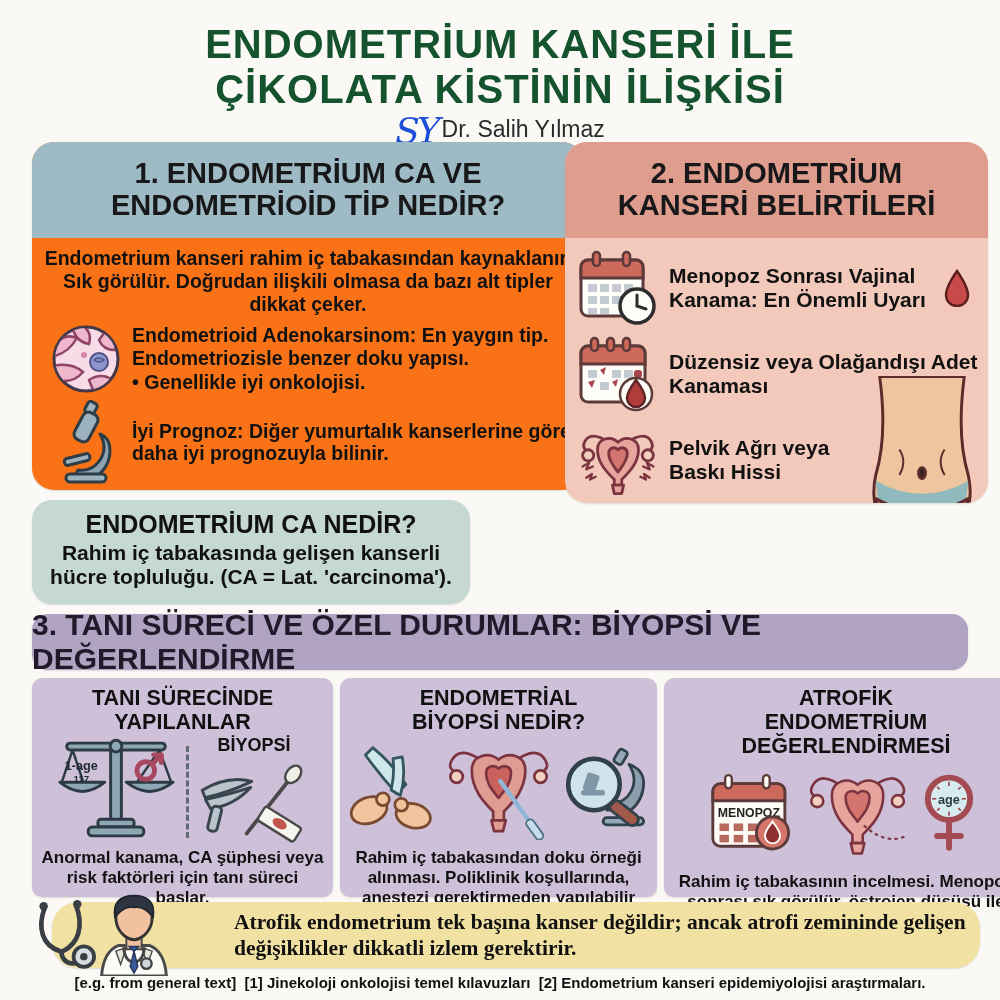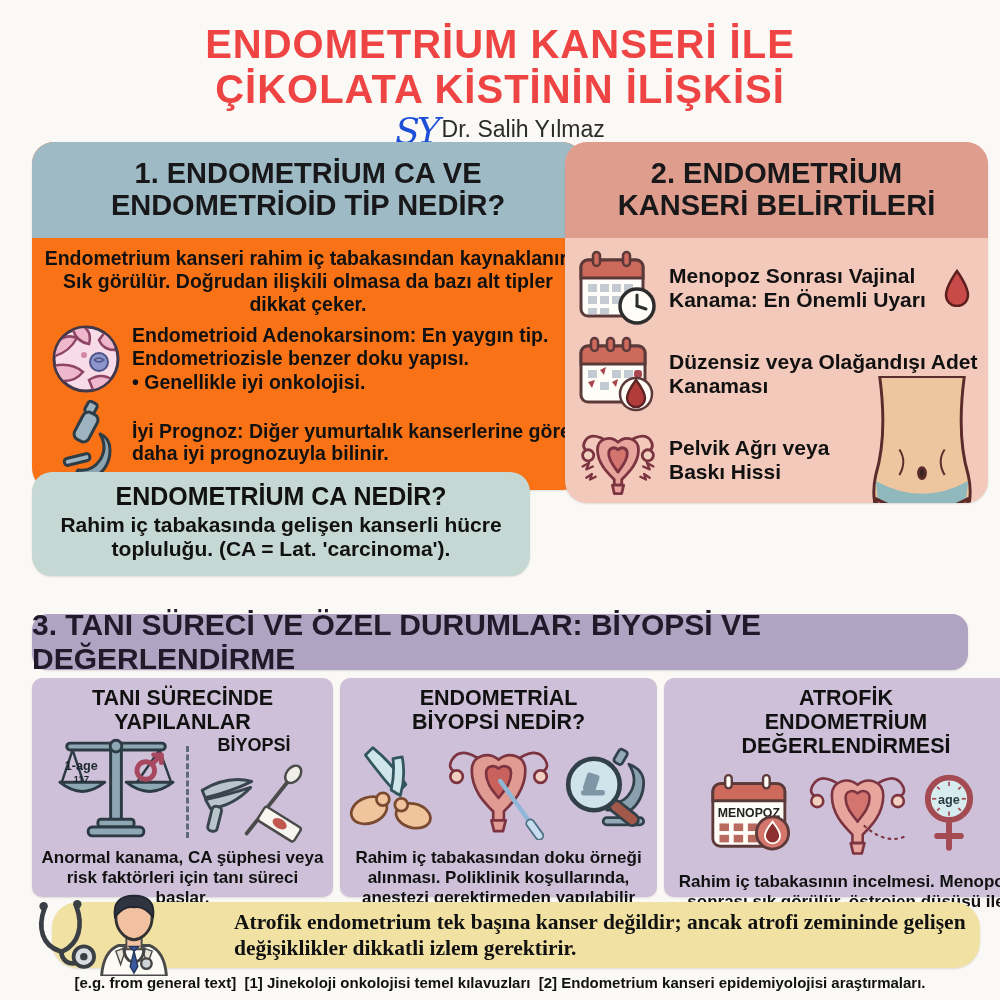--- a/index.html
+++ b/index.html
@@ -1,31 +1,31 @@
 <!DOCTYPE html>
 <html lang="tr"><head>
 <meta charset="utf-8">
 <style>
   html,body{margin:0;padding:0;}
   body{width:1000px;height:1000px;background:#fbf9f5;font-family:"Liberation Sans",sans-serif;color:#111;overflow:hidden;}
   .root{position:relative;width:1000px;height:1000px;}
-  .title{position:absolute;top:22px;left:0;width:1000px;text-align:center;font-size:40px;line-height:1.12;font-weight:800;letter-spacing:1px;color:#ef4444;}
+  .title{position:absolute;top:22px;left:0;width:1000px;text-align:center;font-size:40px;line-height:1.12;font-weight:800;letter-spacing:1px;color:#14532d;}
   .signature{position:absolute;top:110px;left:0;width:1000px;text-align:center;}
   .logo-sy{font-family:"DejaVu Serif",serif;font-style:italic;font-size:36px;color:#1d4ed8;letter-spacing:-3px;margin-right:4px;vertical-align:-6px;}
   .author{font-size:23px;color:#2b2b2b;font-weight:400;}
   .panel{position:absolute;border-radius:22px;overflow:hidden;box-shadow:0 1px 2px rgba(0,0,0,.12);}
   .p-head{display:flex;align-items:center;justify-content:center;text-align:center;font-weight:800;line-height:1.1;color:#18181a;}
   .panel1{left:32px;top:142px;width:552px;height:348px;background:#f97316;}
   .panel1 .p-head{height:96px;background:#9dbac5;font-size:29px;}
   .panel1 .p-head div{max-width:420px;}
   .p1intro{margin:9px 12px 2px;text-align:center;font-size:19.5px;font-weight:700;line-height:1.18;}
   .p1grid{display:grid;grid-template-columns:92px 1fr;row-gap:4px;padding:4px 10px 8px 8px;align-items:center;}
   .p1grid .ico{display:flex;justify-content:center;}
   .p1grid p{margin:2px 0;font-size:19.5px;font-weight:700;line-height:1.15;}
-  .ca-box{position:absolute;left:32px;top:472px;width:498px;height:104px;background:#c6d8d4;border-radius:20px;text-align:center;box-shadow:0 1px 2px rgba(0,0,0,.12);}
+  .ca-box{position:absolute;left:32px;top:500px;width:438px;height:104px;background:#c6d8d4;border-radius:20px;text-align:center;box-shadow:0 1px 2px rgba(0,0,0,.12);}
   .ca-box h3{margin:10px 0 0;font-size:25px;font-weight:800;}
   .ca-box p{margin:2px 14px 0;font-size:21px;font-weight:700;line-height:1.15;}
   .panel2{left:565px;top:142px;width:423px;height:361px;background:#f2c9bb;}
   .panel2 .p-head{height:96px;background:#df9d8d;font-size:29px;}
   .panel2 .p-head div{max-width:330px;}
   .p2rows{position:relative;padding:10px 10px 0 12px;}
   .p2row{display:flex;align-items:center;gap:10px;margin-bottom:6px;min-height:80px;}
   .p2row .txt{font-size:21px;font-weight:700;line-height:1.15;}
   .p2row .ico{flex:0 0 auto;display:flex;justify-content:center;width:82px;}
   .p2row .drop{width:34px;margin-left:auto;margin-right:4px;}

